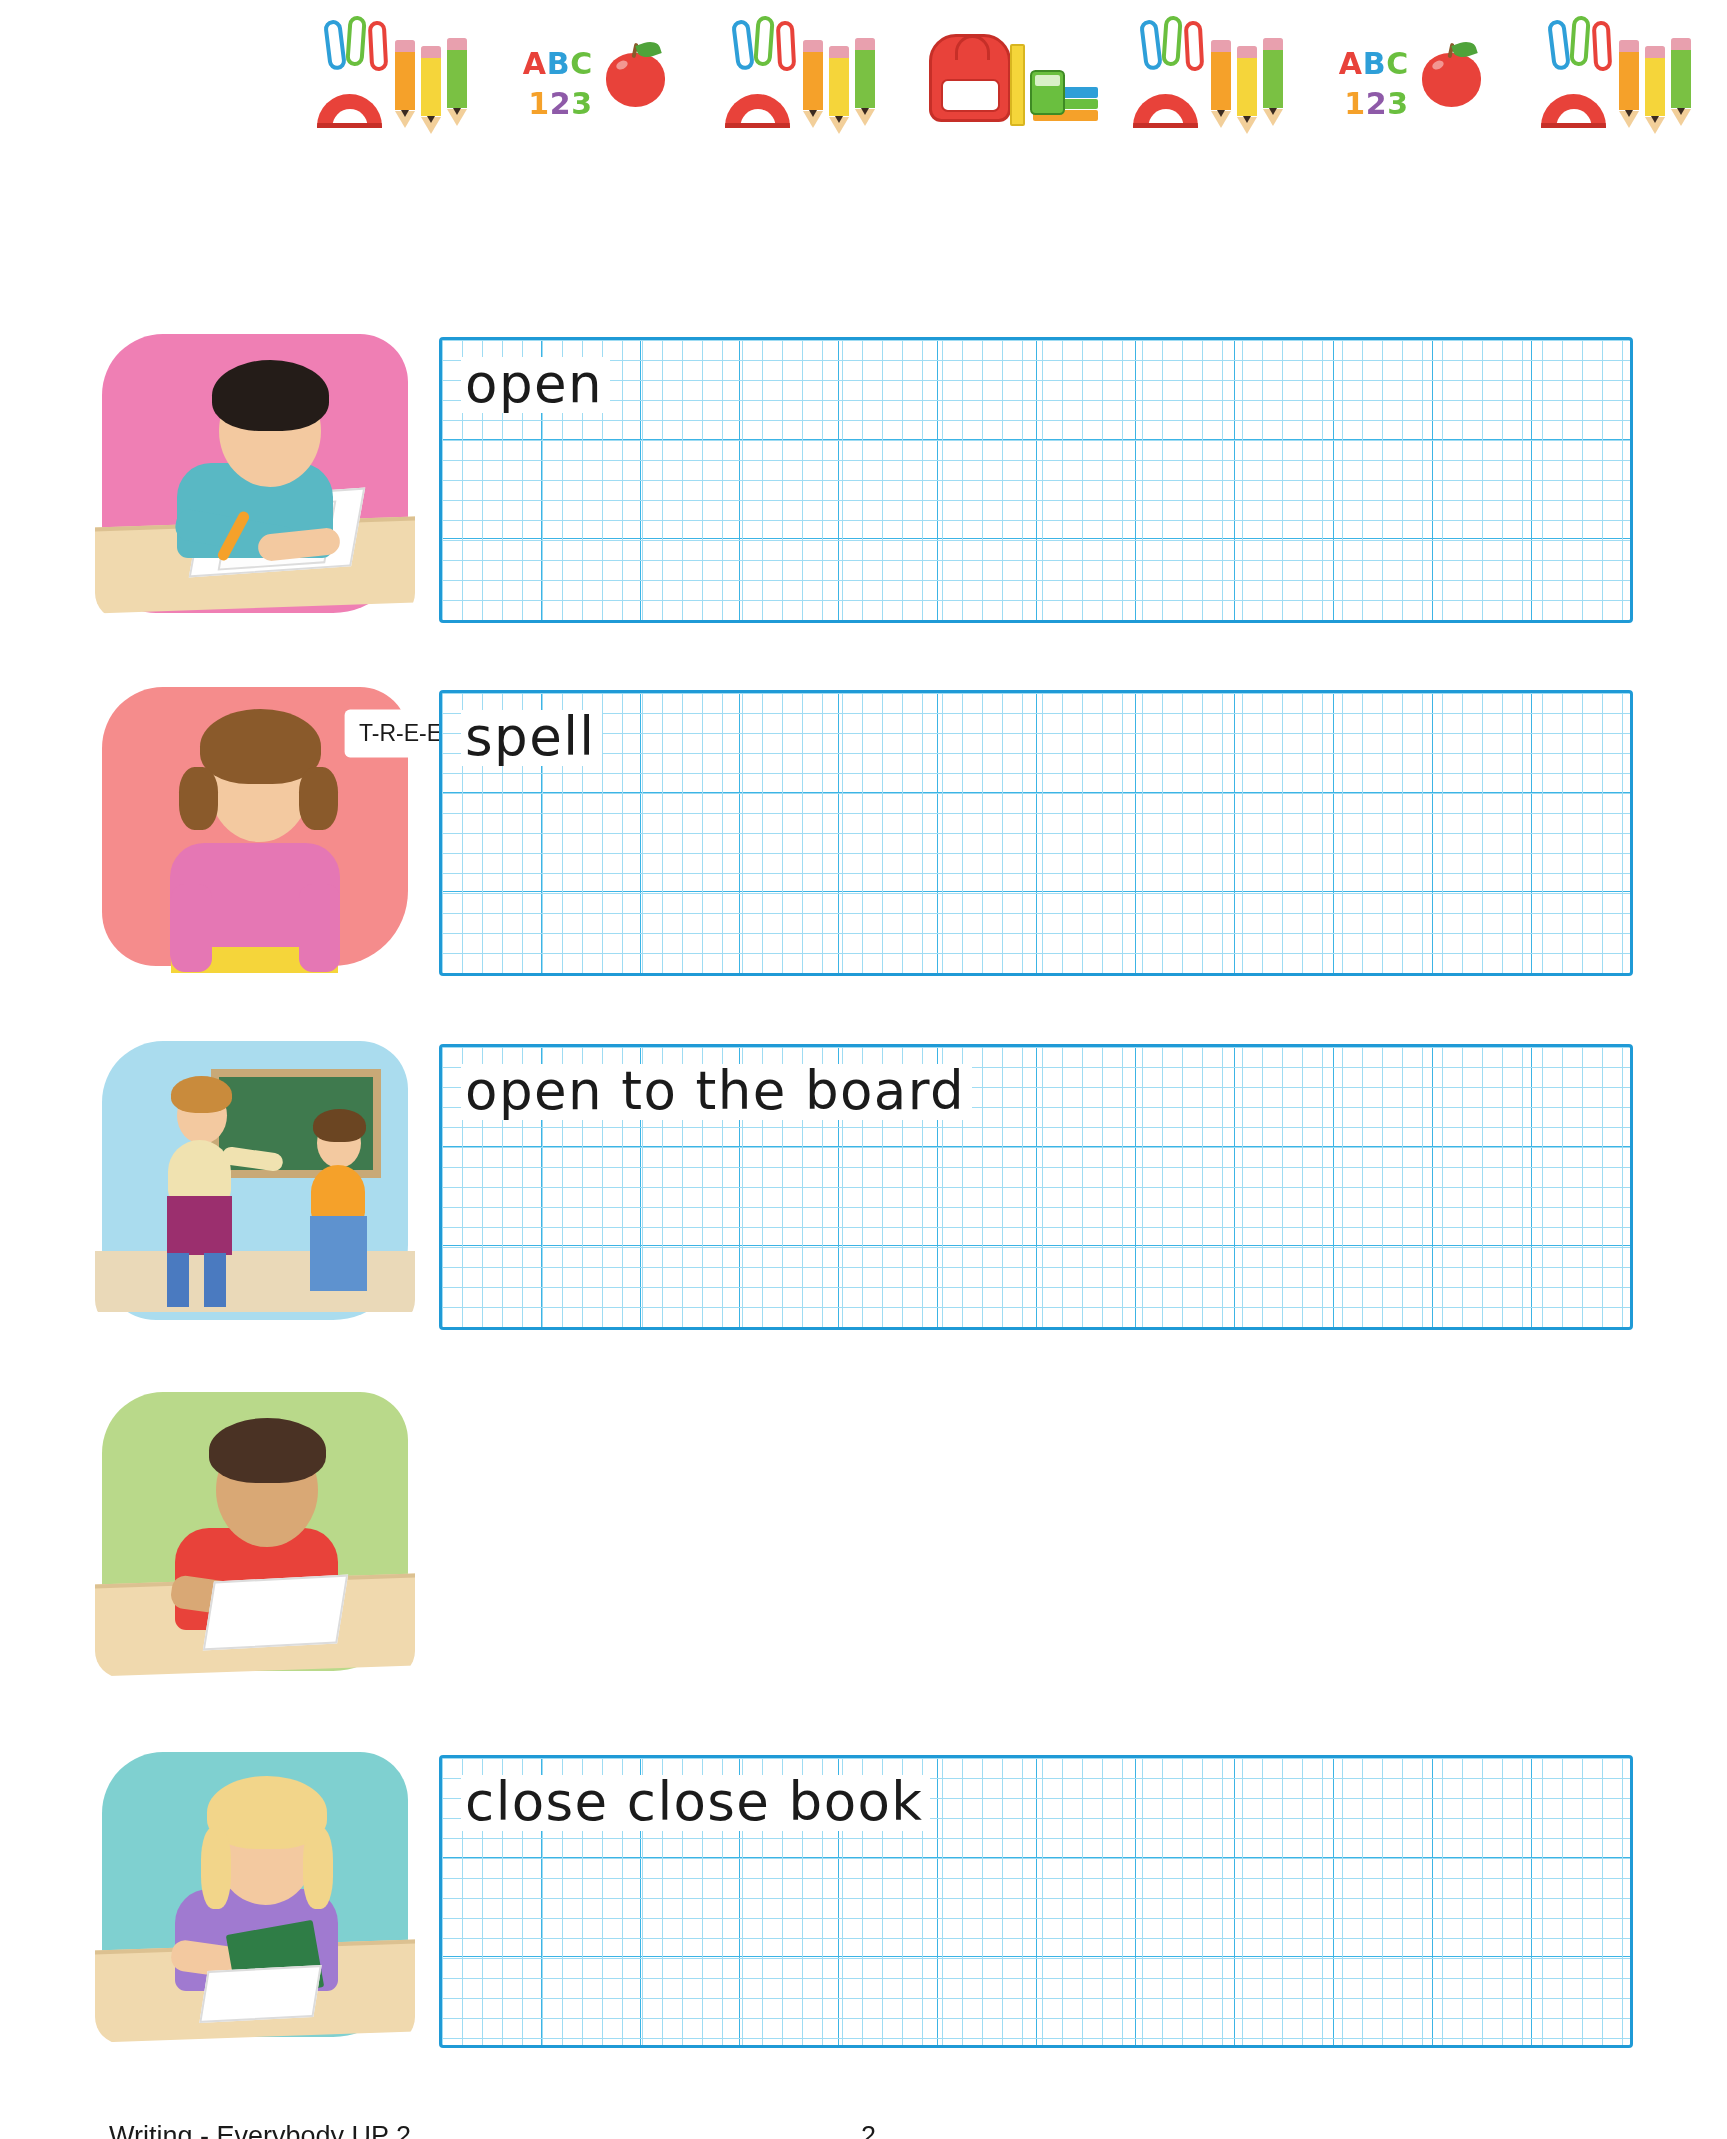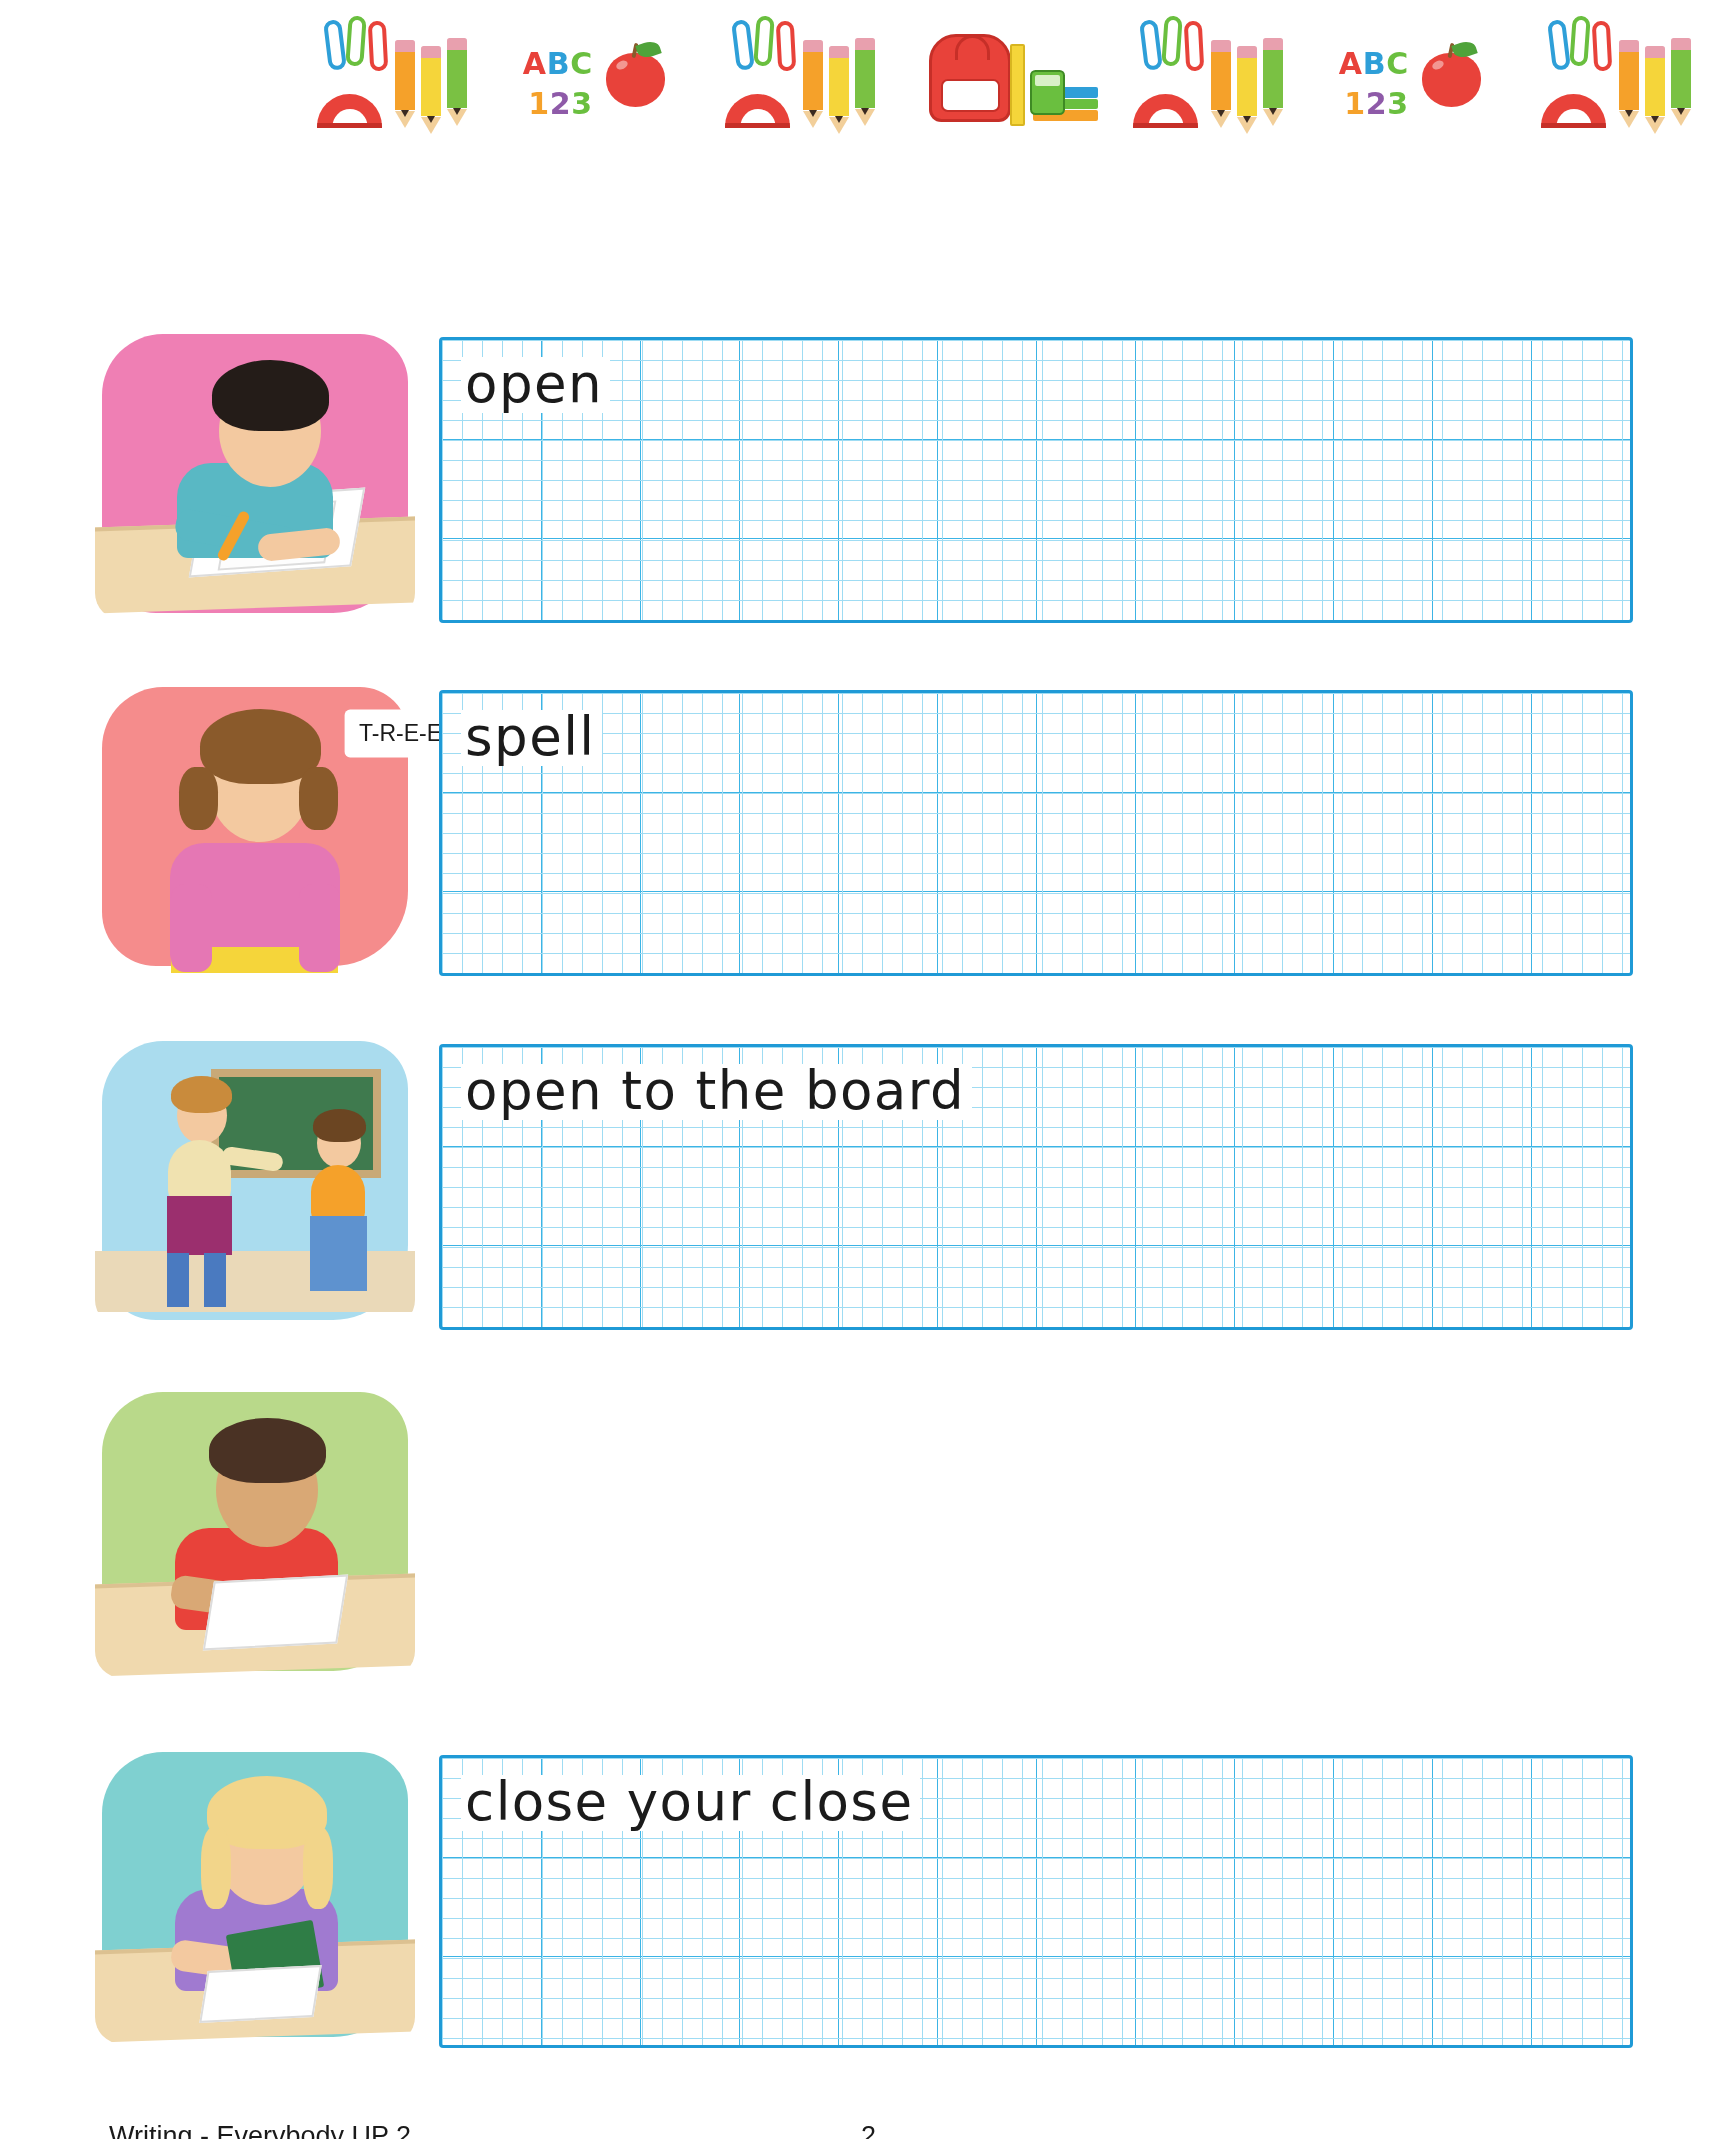--- a/index.html
+++ b/index.html
@@ -500,21 +500,21 @@
     <div class="head" style="left:121px; top:50px; width:99px; height:110px; background:#f3c9a0;"></div>
     <div class="hair" style="left:112px; top:31px; width:120px; height:73px; background:#f2d58a;"></div>
     <div class="hair" style="left:106px; top:82px; width:30px; height:82px; background:#f2d58a; border-radius:40%;"></div>
     <div class="hair" style="left:208px; top:82px; width:30px; height:82px; background:#f2d58a; border-radius:40%;"></div>
     <div class="arm" style="left:76px; top:201px; width:109px; height:31px; background:#f3c9a0; transform:rotate(8deg);"></div>
     <div style="position:absolute; left:136px; top:182px; width:88px; height:68px; background:#2f7d46; transform:rotate(-10deg); border-radius:2.7px;"></div>
     <div class="paper-sheet" style="left:109px; bottom:24.5px; width:109px; height:48px; transform:skewX(-12deg) rotate(-3deg);"></div>
   </div>
 
   <div class="grid-box" style="top: 9.5px; height: 293px;">
-    <div class="word">close your close</div>
+    <div class="word">close close book</div>
   </div>
 </div>
 
 <div class="footer">
   <span class="left">Writing - Everybody UP 2</span>
   <span class="center">2</span>
 </div>
 
 
 </body></html>

